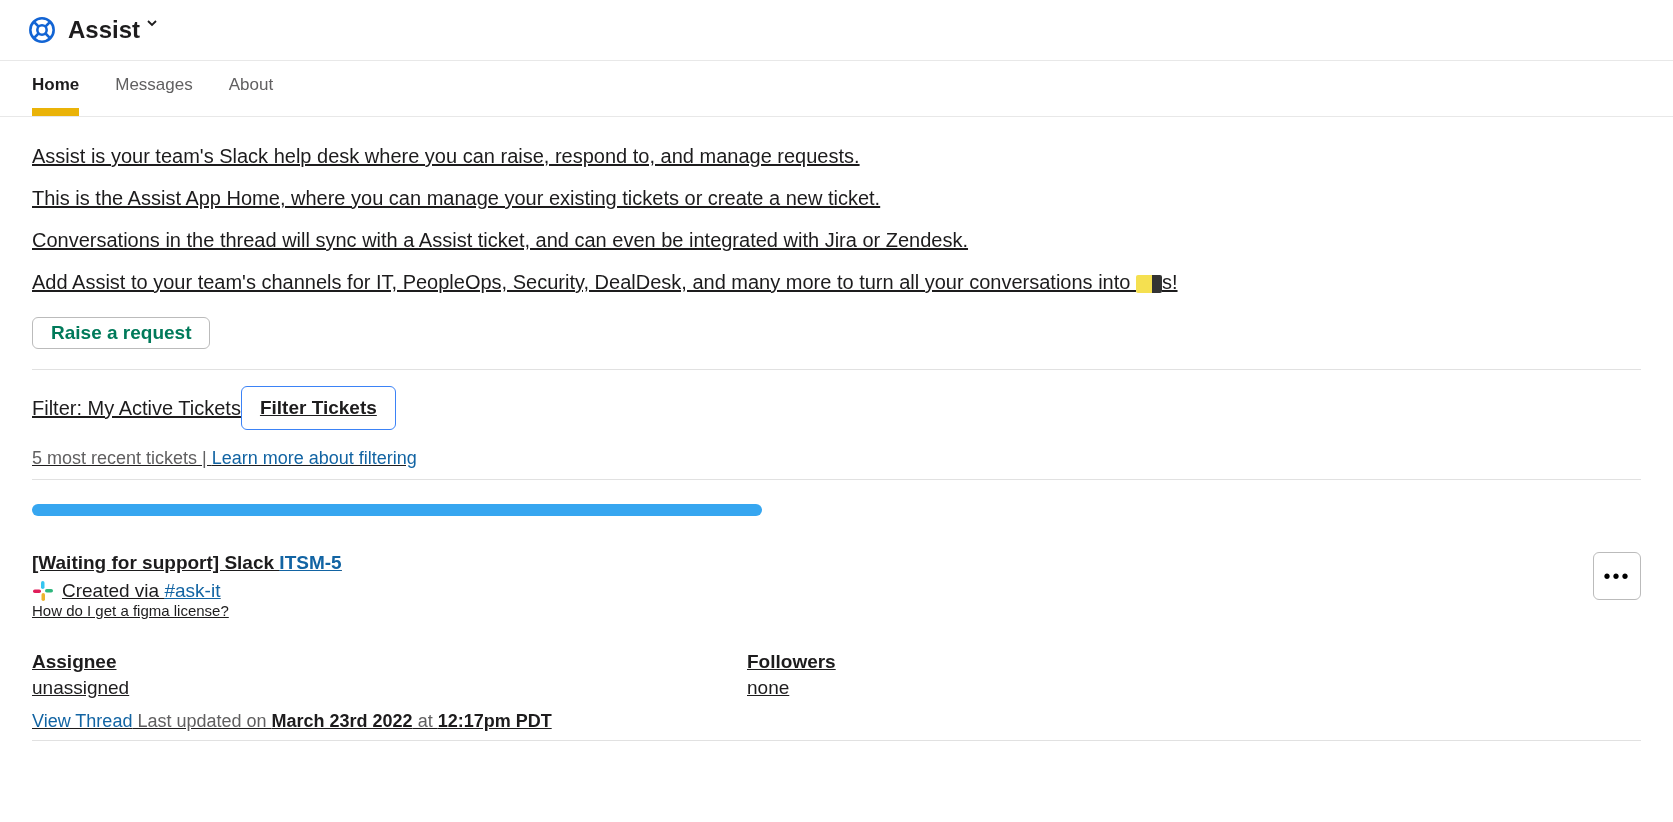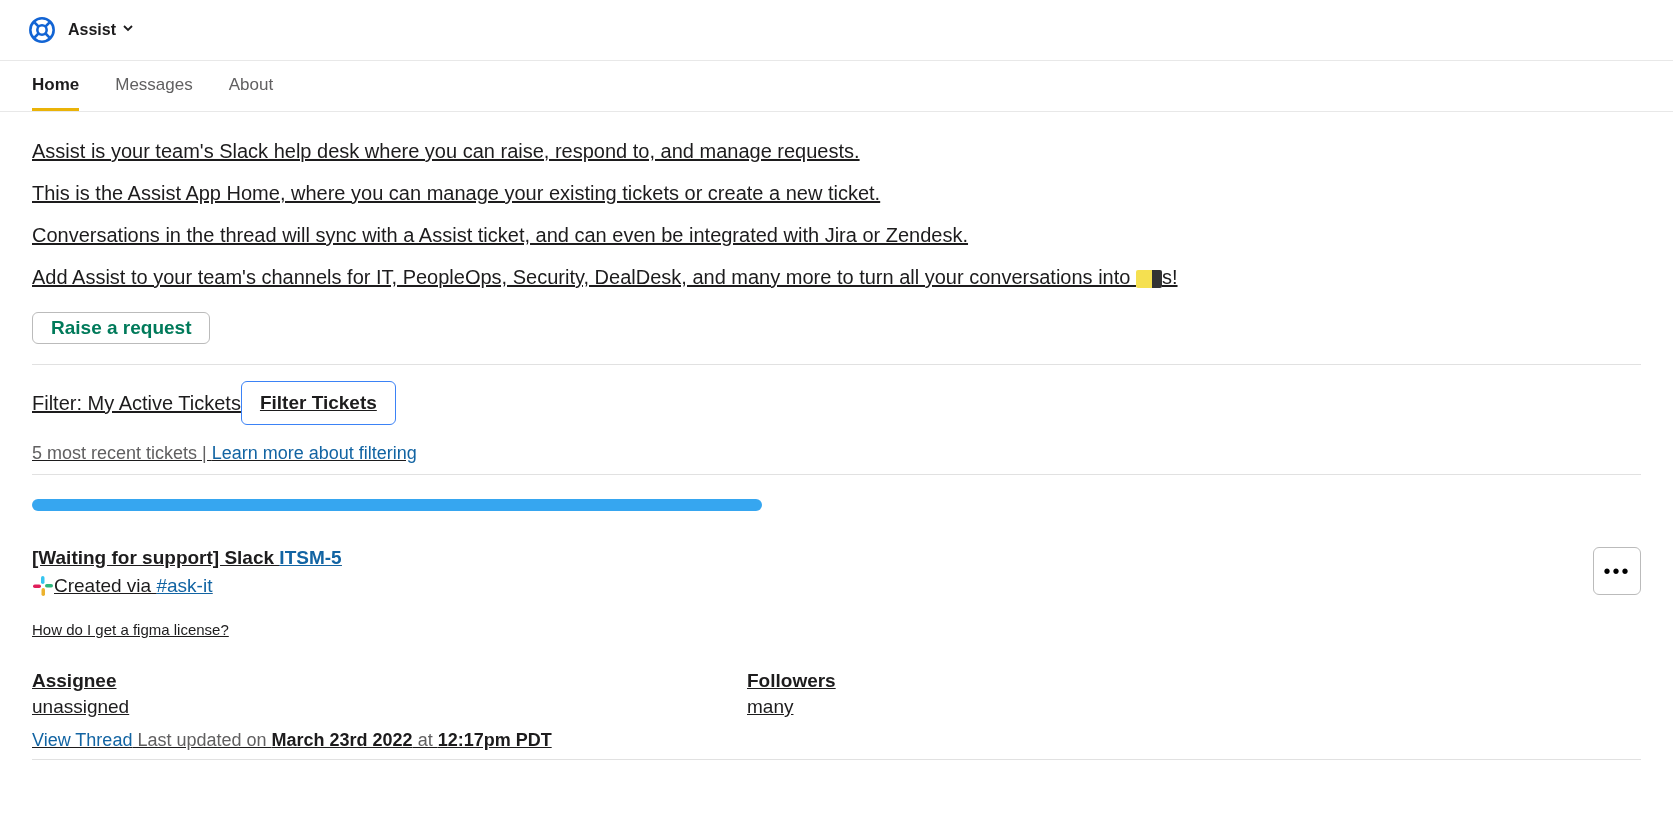--- a/index.html
+++ b/index.html
@@ -21,21 +21,21 @@
     }
     .app-icon {
       width: 28px;
       height: 28px;
       display: flex;
       align-items: center;
       justify-content: center;
     }
     .app-icon svg { width: 28px; height: 28px; }
     .app-title {
-      font-size: 16px;
+      font-size: 24px;
       font-weight: 800;
       display: flex;
       gap: 6px;
     }
     .chevron { font-size: 14px; color: #1d1c1d; }
     .tabs {
       display: flex;
       gap: 36px;
       padding: 0 32px;
       border-bottom: 1px solid #e8e8e8;
@@ -44,21 +44,21 @@
       padding: 14px 0 13px 0;
       font-size: 17px;
       font-weight: 400;
       color: #616061;
       cursor: pointer;
       border-bottom: 3px solid transparent;
     }
     .tab.active {
       color: #1d1c1d;
       font-weight: 700;
-      border-bottom: 3px solid #eab308;
+      border-bottom: 8px solid #eab308;
     }
     .content-area {
       height: calc(822px - 70px - 50px);
       overflow-y: scroll;
       padding: 24px 32px 20px 32px;
       text-decoration: underline;
     }
     .content-area::-webkit-scrollbar { width: 14px; }
     .content-area::-webkit-scrollbar-thumb {
       background: #b9b9b9;
@@ -122,22 +122,23 @@
     .ticket-header {
       font-size: 19px;
       font-weight: 700;
       color: #1d1c1d;
       margin-bottom: 6px;
     }
     .ticket-id { color: #1264a3; font-weight: 700; }
     .created-row {
       display: flex;
       align-items: flex-start;
-      font-size: 19px;
-      margin-bottom: 24px;
+      gap: 8px;
+      font-size: 19px;
+      margin-bottom: 0;
     }
     .slack-emoji { width: 22px; height: 22px; display: inline-block; }
     .channel-link { color: #1264a3; }
     .ticket-question { font-size: 15px; margin-bottom: 32px; }
     .ticket-meta {
       display: flex;
       gap: 0;
       margin-bottom: 12px;
     }
     .meta-col { width: 715px; }
@@ -244,21 +245,21 @@
 
     <div class="ticket-question">How do I get a figma license?</div>
 
     <div class="ticket-meta">
       <div class="meta-col">
         <div class="meta-label">Assignee</div>
         <div class="meta-value">unassigned</div>
       </div>
       <div class="meta-col">
         <div class="meta-label">Followers</div>
-        <div class="meta-value">many</div>
+        <div class="meta-value">none</div>
       </div>
     </div>
 
     <div class="thread-row">
       <a href="#">View Thread</a><span>  Last updated on </span><span class="stamp">March 23rd 2022</span><span> at </span><span class="stamp">12:17pm PDT</span>
     </div>
 
     <hr class="divider3">
   </div>
 </div>

